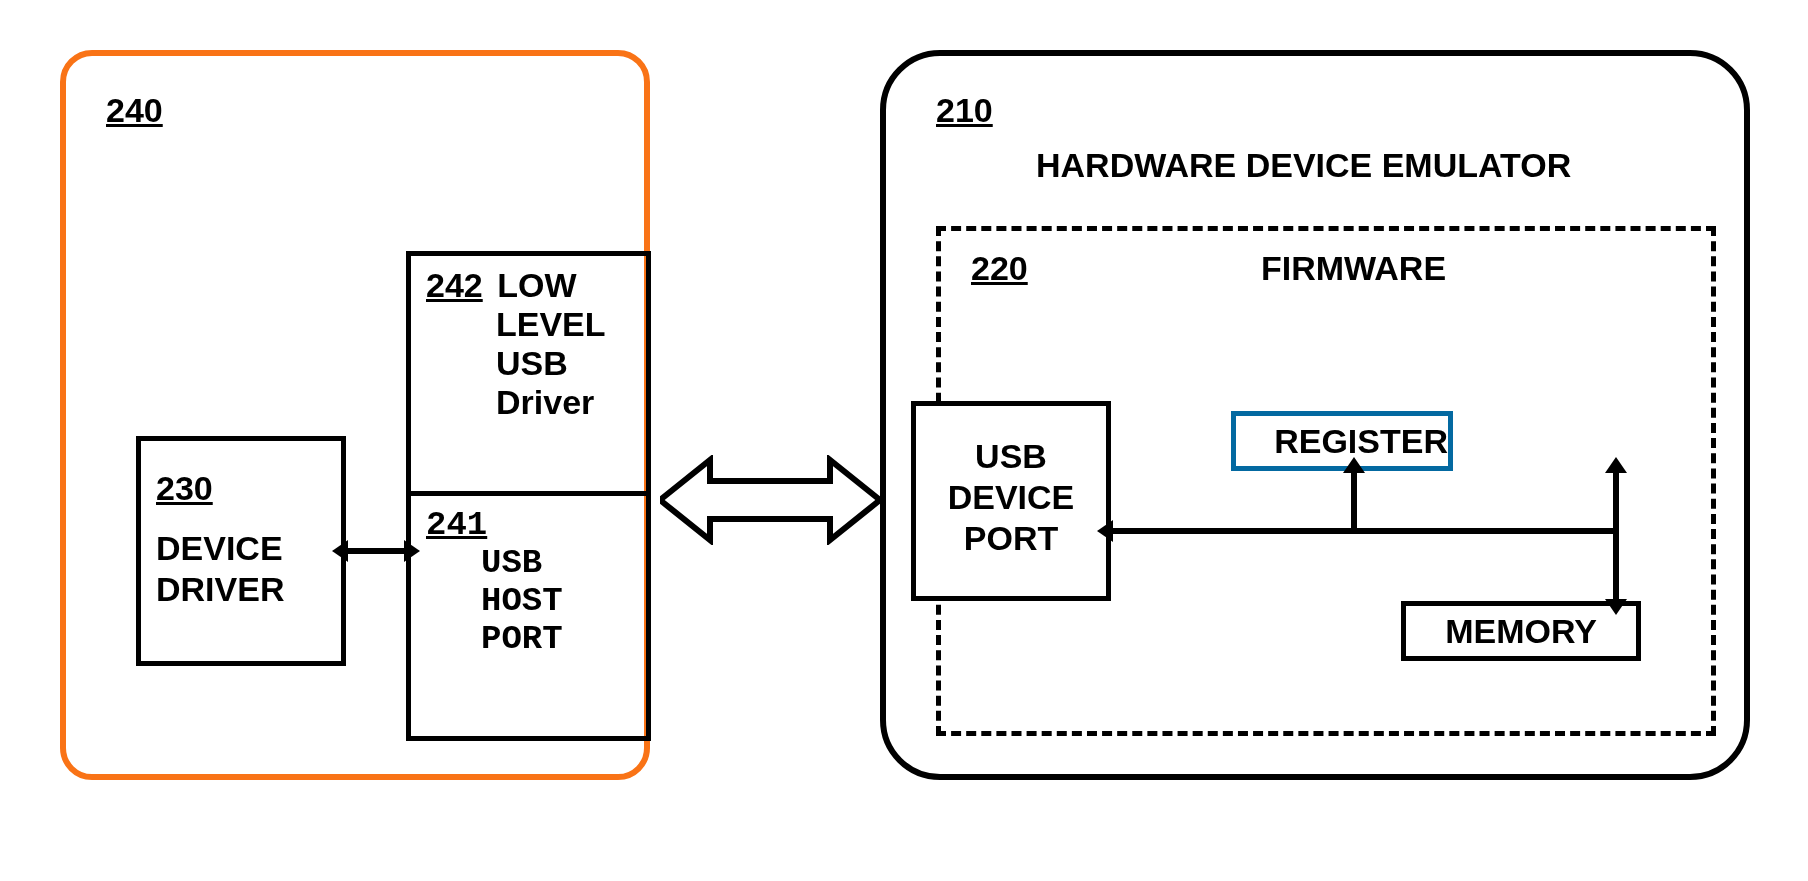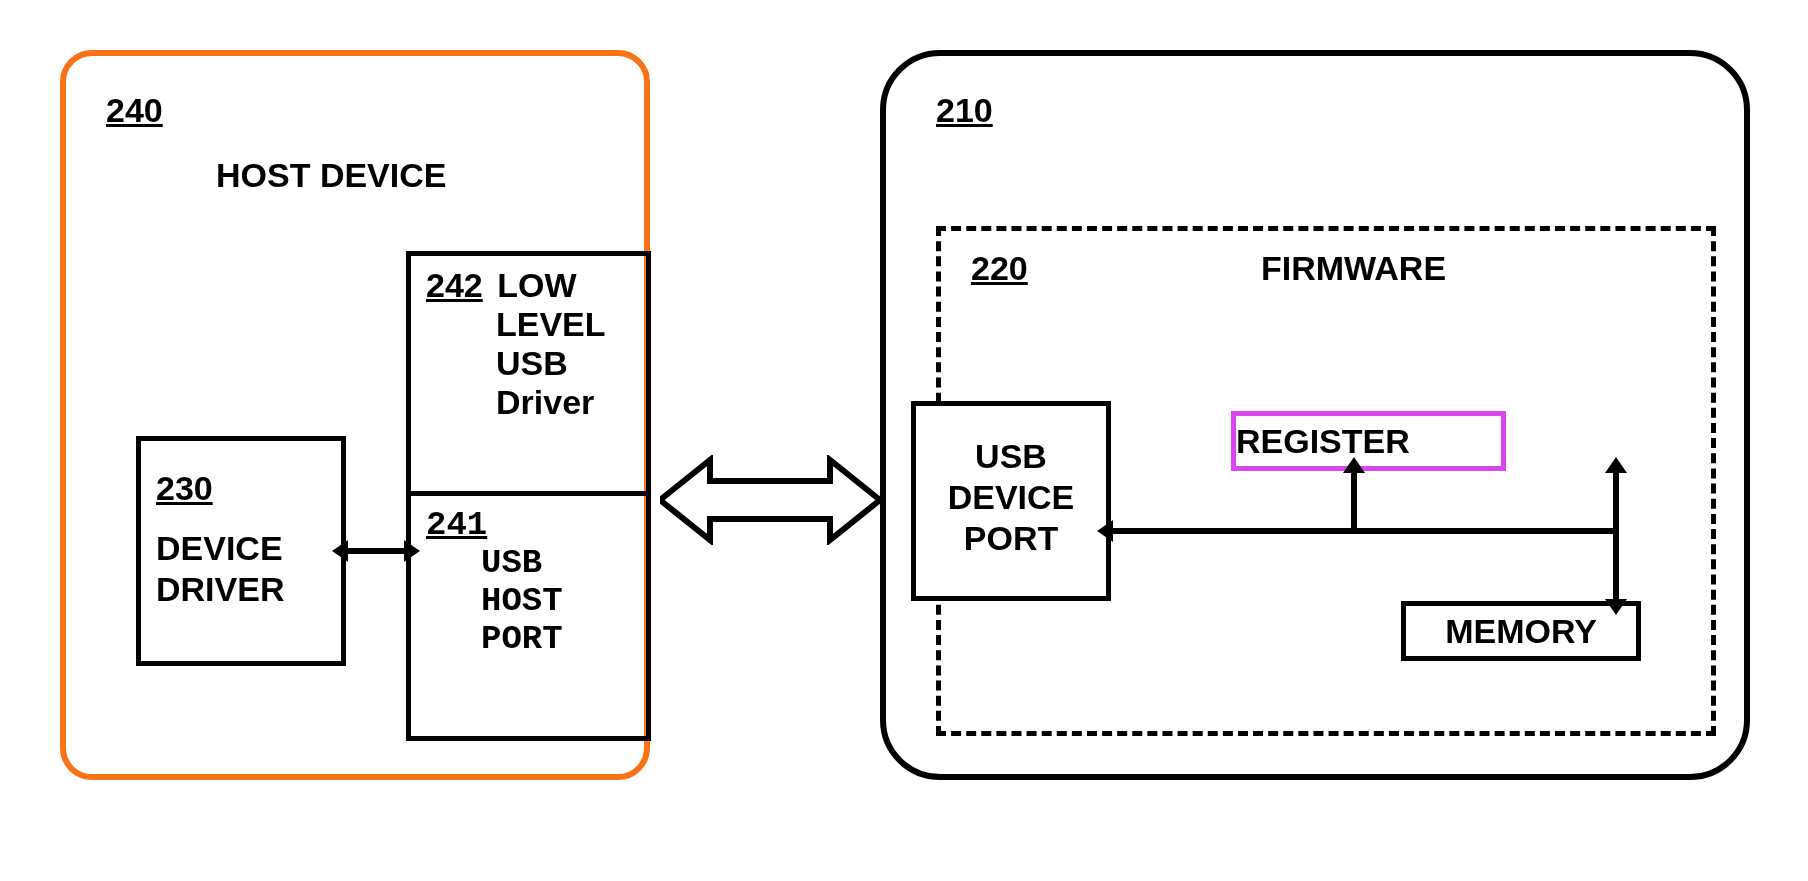--- a/index.html
+++ b/index.html
@@ -172,25 +172,25 @@
     box-sizing: border-box;
     text-align: center;
     padding-top: 30px;
     line-height: 1.2;
     background: #fff;
   }
   .register-box {
     position: absolute;
     left: 290px;
     top: 180px;
-    width: 275px;
+    width: 222px;
     height: 60px;
-    border: 5px solid #d946ef;
-    box-sizing: border-box;
-    text-align: left;
+    border: 5px solid #0369a1;
+    box-sizing: border-box;
+    text-align: right;
     line-height: 50px;
   }
   .cpu-box {
     position: absolute;
     left: 615px;
     top: 180px;
     width: 130px;
     height: 60px;
     border: 5px solid #000;
     box-sizing: border-box;
@@ -272,21 +272,20 @@
     border-top: 16px solid #000;
   }
 </style>
 </head>
 <body>
 
 <div class="container">
 
   <div class="host-box">
     <span class="ref-num host-ref">240</span>
-    <span class="label host-title">HOST DEVICE</span>
 
     <div class="device-driver">
       <span class="ref-num dd-ref">230</span>
       <span class="label dd-text">DEVICE</span>
       <span class="label dd-text">DRIVER</span>
     </div>
 
     <div class="low-level">
       <span class="ref-num">242</span>
       <span class="label" style="margin-left:10px">LOW</span><br>
@@ -304,20 +303,21 @@
 
     <div class="arrow-dd-usb"></div>
   </div>
 
   <svg class="big-arrow" viewBox="0 0 220 90">
     <polygon points="0,45 50,5 50,26 170,26 170,5 220,45 170,85 170,64 50,64 50,85" fill="#fff" stroke="#000" stroke-width="6"></polygon>
   </svg>
 
   <div class="emulator-box">
     <span class="ref-num emu-ref">210</span>
+    <span class="label emu-title">HARDWARE DEVICE EMULATOR</span>
 
     <div class="firmware-box">
       <span class="ref-num fw-ref">220</span>
       <span class="label fw-title">FIRMWARE</span>
 
       <div class="usb-device-port">
         <span class="label">USB</span><br>
         <span class="label">DEVICE</span><br>
         <span class="label">PORT</span>
       </div>

